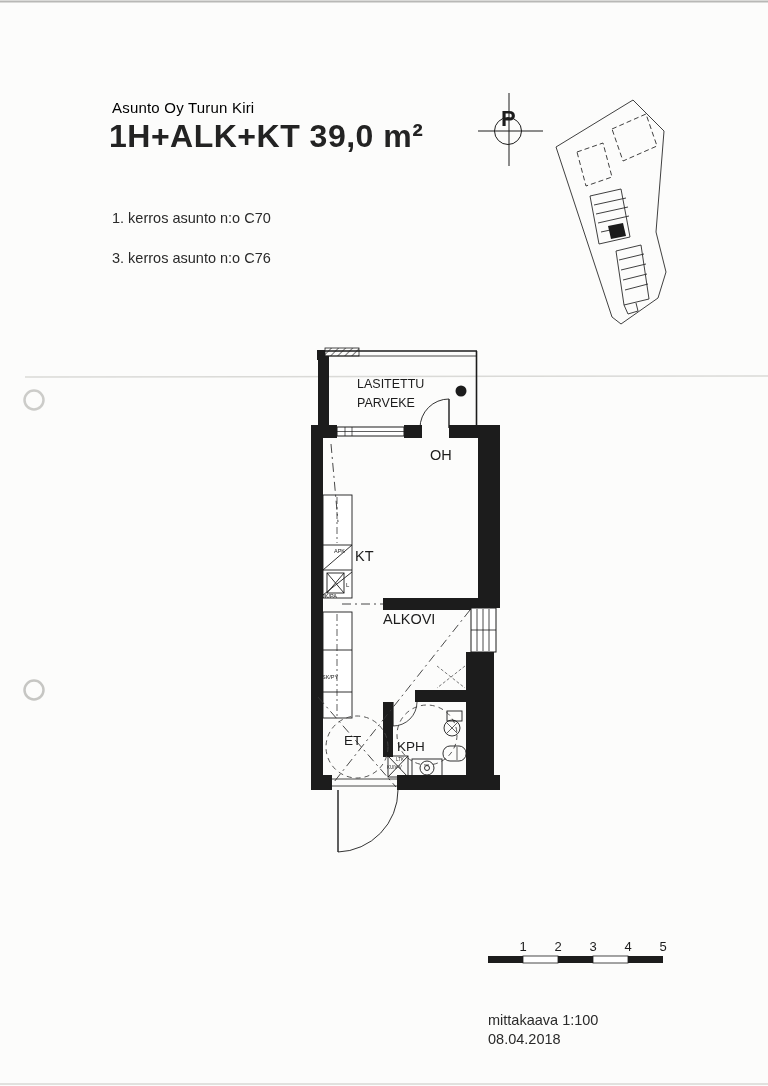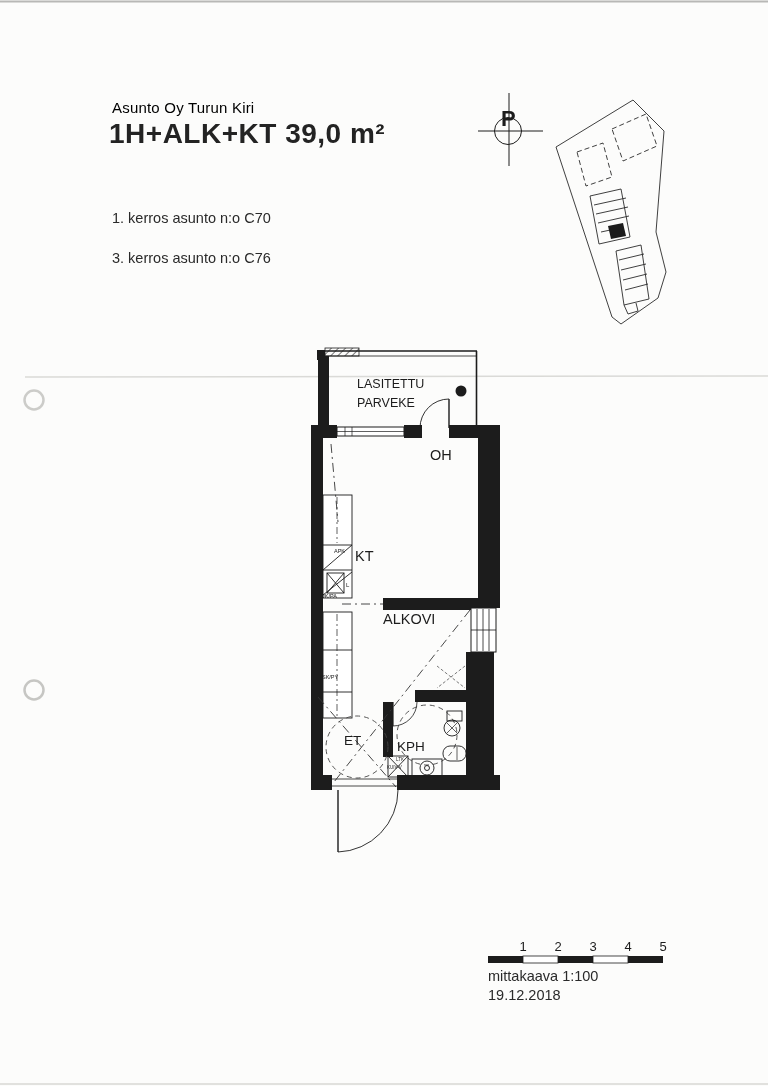--- a/index.html
+++ b/index.html
@@ -4,39 +4,39 @@
 <style>
   html,body{margin:0;padding:0;}
   body{
     width:768px;height:1086px;position:relative;overflow:hidden;
     background:#fcfcfb;
     font-family:"Liberation Sans","DejaVu Sans",sans-serif;
     color:#222;
   }
   .abs{position:absolute;}
   .company{left:112px;top:99px;font-size:15px;letter-spacing:.2px;color:#000000;}
-  .apt-title{left:109px;top:118px;font-size:28px;font-weight:600;letter-spacing:.5px;color:#232323;white-space:nowrap;}
+  .apt-title{left:109px;top:118px;font-size:32px;font-weight:600;letter-spacing:.5px;color:#232323;white-space:nowrap;}
   .floorline{left:112px;font-size:14.5px;color:#2a2a2a;white-space:nowrap;}
   .fl1{top:210px;}
   .fl2{top:250px;}
-  .scaletext{left:488px;font-size:14.5px;color:#2a2a2a;white-space:nowrap;}
+  .scaletext{left:488px;font-size:14.5px;color:#2a2a2a;white-space:nowrap;margin-top:44px;}
   .st1{top:968px;}
   .st2{top:987px;}
   svg text{font-family:"Liberation Sans","DejaVu Sans",sans-serif;fill:#1c1c1c;}
 </style>
 </head>
 <body>
 
 <div class="abs company">Asunto Oy Turun Kiri</div>
 <div class="abs apt-title">1H+ALK+KT 39,0 m²</div>
 <div class="abs floorline fl1">1. kerros asunto n:o C70</div>
 <div class="abs floorline fl2">3. kerros asunto n:o C76</div>
 
 <div class="abs scaletext st1">mittakaava 1:100</div>
-<div class="abs scaletext st2">19.12.2018</div>
+<div class="abs scaletext st2">08.04.2018</div>
 
 <svg class="abs" style="left:0;top:0" width="768" height="1086" viewBox="0 0 768 1086">
   <defs>
     <pattern id="hatch" width="5" height="5" patternUnits="userSpaceOnUse" patternTransform="rotate(45)">
       <line x1="0" y1="0" x2="0" y2="5" stroke="#1c1c1c" stroke-width="1.2"></line>
     </pattern>
   </defs>
 
   <g stroke-linecap="butt">
     <line x1="0" y1="1.5" x2="768" y2="1.5" stroke="#b8b8b6" stroke-width="2"></line>

